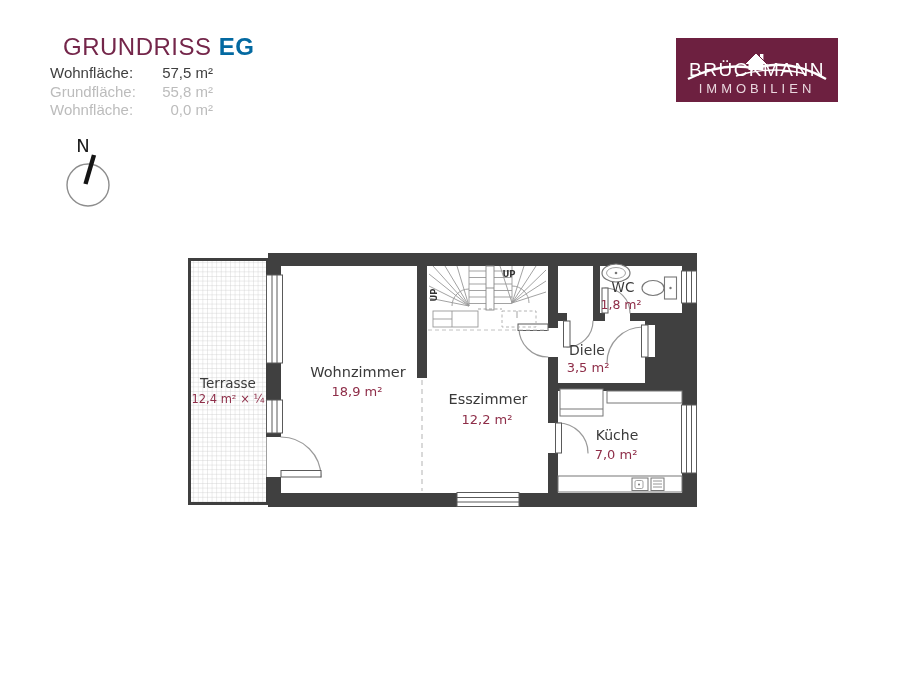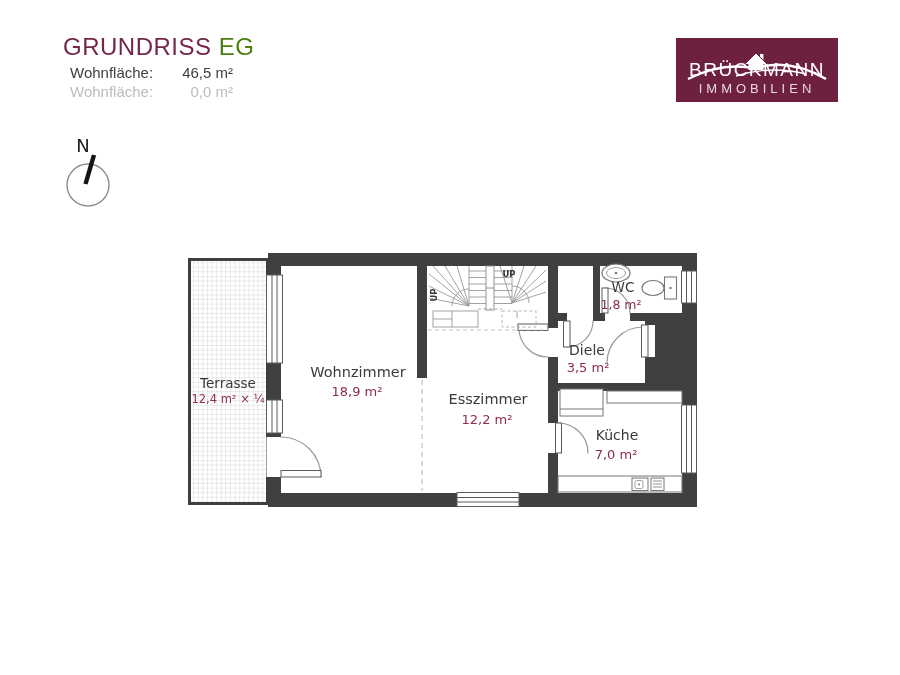--- a/index.html
+++ b/index.html
@@ -1,22 +1,22 @@
 <!DOCTYPE html>
 <html><head>
 <meta charset="utf-8">
 <style>
   html,body{margin:0;padding:0;background:#fff;}
   #stage{position:relative;width:900px;height:675px;background:#ffffff;overflow:hidden;
          font-family:"Liberation Sans",sans-serif;}
   
   .title{position:absolute;left:63px;top:33px;font-size:24px;letter-spacing:.5px;
          color:#74264a;font-weight:400;white-space:nowrap;}
-  .title b{color:#4d7c0f;font-weight:400;}
-  .metrics{position:absolute;left:70px;top:64px;width:163px;font-size:15px;line-height:18.5px;}
+  .title b{color:#0369a1;font-weight:700;}
+  .metrics{position:absolute;left:50px;top:64px;width:163px;font-size:15px;line-height:18.5px;}
   .mrow{display:flex;justify-content:space-between;}
   .mrow.dark{color:#3f3f3f;}
   .mrow.muted{color:#bcbcbc;}
   
   .logo{position:absolute;left:676px;top:38px;width:162px;height:64px;background:#6d2040;
         display:flex;flex-direction:column;align-items:center;justify-content:flex-end;
         padding-bottom:6px;box-sizing:border-box;}
   .logo .brand{color:#fff;font-size:19px;letter-spacing:1.5px;font-weight:400;line-height:19px;}
   .logo .sub{color:#e9d7de;font-size:13px;letter-spacing:4px;margin-top:2px;}
   .logo svg{position:absolute;left:0;top:0;}
@@ -30,21 +30,25 @@
 
 <div id="stage">
 
   <div class="title">
     <span>GRUNDRISS</span>
     <b>EG</b>
   </div>
   <div class="metrics">
     <div class="mrow dark">
       <span>Wohnfläche:</span>
-      <span>46,5 m²</span>
+      <span>57,5 m²</span>
+    </div>
+    <div class="mrow muted">
+      <span>Grundfläche:</span>
+      <span>55,8 m²</span>
     </div>
     <div class="mrow muted">
       <span>Wohnfläche:</span>
       <span>0,0 m²</span>
     </div>
   </div>
 
   <div class="logo">
     <svg width="162" height="64" viewBox="0 0 162 64">
       <path d="M12 41 Q 48 23 80 31" fill="none" stroke="#ffffff" stroke-width="2.4"></path>

